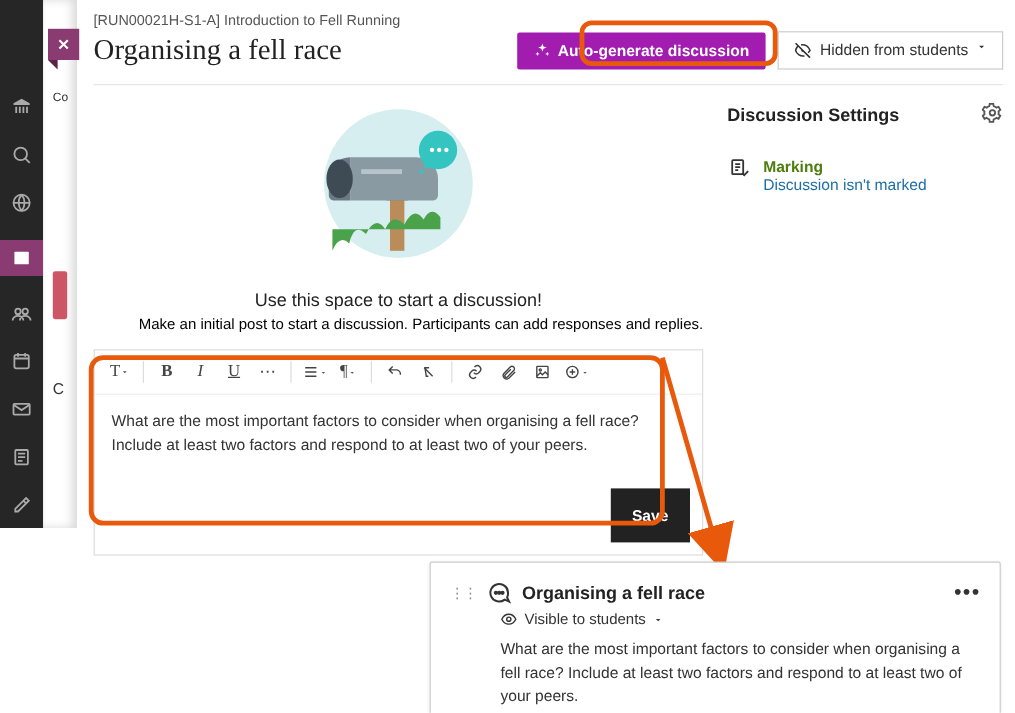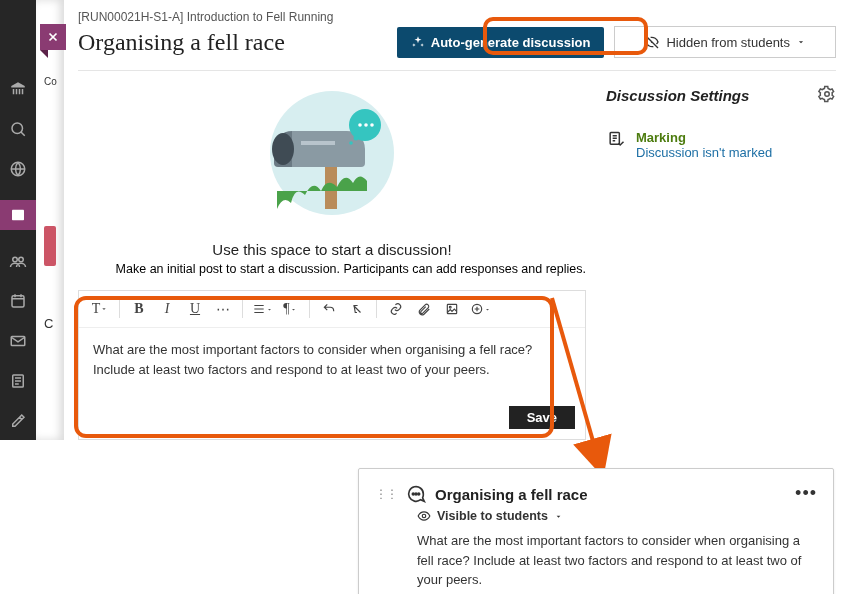--- a/index.html
+++ b/index.html
@@ -16,60 +16,60 @@
 
   .sidepeek { position:absolute; left:44px; top:76px; font-size:10px; color:#333; }
   .sidepeek2 { position:absolute; left:44px; top:316px; font-size:13px; color:#333; }
   .thumb { position:absolute; left:44px; top:226px; width:12px; height:40px; background:#c56; border-radius:2px; }
 
   .main { position:absolute; left:78px; top:10px; right:10px; }
   .breadcrumb { font-size:12px; color:#555; }
   .title-row { display:flex; align-items:center; justify-content:space-between; margin-top:2px; }
   .page-title { font-family: Georgia, "Times New Roman", serif; font-size:24px; color:#222; font-weight:400; }
   .hdr-actions { display:flex; gap:10px; align-items:center; }
-  .btn-dark { background:#0c4a6e; color:#fff; border:none; padding:8px 14px; font-size:13px; font-weight:600; border-radius:2px; display:flex; align-items:center; gap:6px; cursor:pointer; }
-  .btn-outline { background:#fff; color:#333; border:1px solid #ccc; padding:7px 29px; font-size:13px; display:flex; align-items:center; gap:6px; cursor:pointer; }
+  .btn-dark { background:#a21caf; color:#fff; border:none; padding:8px 14px; font-size:13px; font-weight:600; border-radius:2px; display:flex; align-items:center; gap:6px; cursor:pointer; }
+  .btn-outline { background:#fff; color:#333; border:1px solid #ccc; padding:7px 12px; font-size:13px; display:flex; gap:6px; cursor:pointer; }
   .hr { border-top:1px solid #e5e5e5; margin-top:12px; }
 
   .highlight-autogen { position:absolute; border:4px solid #e8590c; border-radius:10px; pointer-events:none; }
   .highlight-editor { position:absolute; border:4px solid #e8590c; border-radius:12px; pointer-events:none; }
 
   .content-cols { display:flex; margin-top:10px; }
   .col-left { flex:1; padding-right:20px; }
   .col-right { width:230px; }
 
   .mailbox-wrap { text-align:center; }
   .mailbox-prompt { font-weight:400; font-size:15px; margin-top:6px; color:#222;}
   .mailbox-sub { font-size:12.5px; color:#000000; margin-top:4px;text-align:right; }
 
   .editor { border:1px solid #ddd; margin-top:14px; background:#fff; }
   .toolbar { display:flex; align-items:center; gap:2px; padding:6px 8px; border-bottom:1px solid #eee; flex-wrap:wrap; }
   .toolbar .tbtn { width:26px; height:24px; display:flex; align-items:center; justify-content:center; color:#444; font-size:14px; cursor:pointer; font-family: Georgia, serif; }
   .toolbar .sep { width:1px; height:18px; background:#ddd; margin:0 4px; }
   .toolbar .bold{font-weight:700;} .toolbar .ital{font-style:italic;} .toolbar .und{text-decoration:underline;}
   .editor-body { padding:12px 14px; font-size:13px; color:#333; min-height:70px; line-height:1.5; }
   .editor-footer { display:flex; justify-content:flex-end; padding:8px 10px 10px; }
-  .btn-save { background:#222; color:#fff; border:none; padding:4px 18px; font-size:13px; font-weight:600; cursor:pointer; }
-
-  .settings-hdr { display:flex; justify-content:space-between; align-items:center; font-weight:700; font-size:15px; color:#222; margin-top:4px;font-style:italic;}
+  .btn-save { background:#222; color:#fff; border:none; padding:15px 18px; font-size:13px; font-weight:600; cursor:pointer; }
+
+  .settings-hdr { display:flex; justify-content:space-between; align-items:center; font-weight:700; font-size:15px; color:#222; margin-top:4px;}
   .marking { margin-top:24px; display:flex; gap:10px; }
   .marking .lbl { font-weight:700; font-size:13px; color:#4d7c0f; }
   .marking .link { color:#1d6fa5; font-size:13px; cursor:pointer; }
 
   
   .arrow { position:absolute; }
 
   
   .result-card { position:absolute; left:358px; top:468px; width:476px; border:1px solid #ccc; border-radius:2px; padding:14px 16px 16px; background:#fff; box-shadow:0 1px 3px rgba(0,0,0,.08);}
   .result-hdr { display:flex; justify-content:space-between; align-items:flex-start; }
   .result-title-row { display:flex; align-items:center; gap:8px; }
   .drag-dots { color:#888; font-size:12px; letter-spacing:-1px; cursor:grab;}
   .speech-icon { width:22px; height:22px; }
   .result-title { font-weight:700; font-size:15px; color:#222; }
-  .visibility-row { display:flex; align-items:center; gap:6px; margin:4px 0 0 42px; font-size:12.5px; color:#333; cursor:pointer;font-weight:bold;}
+  .visibility-row { display:flex; align-items:center; gap:6px; margin:4px 0 0 42px; font-size:12.5px; color:#333; cursor:pointer;}
   .result-body { margin:8px 0 0 42px; font-size:13px; color:#333; line-height:1.5; }
   .ellipsis-btn { font-size:18px; letter-spacing:1px; color:#333; cursor:pointer; }
 </style>
 </head>
 <body>
 
 <div class="left-rail">
   <span class="rail-icon"><svg viewBox="0 0 24 24" fill="currentColor">
         <path d="M12 3l9 5v2H3V8l9-5zm-7 9h2v7H5v-7zm4 0h2v7H9v-7zm4 0h2v7h-2v-7zm4 0h2v7h-2v-7z"></path>
       </svg></span>

